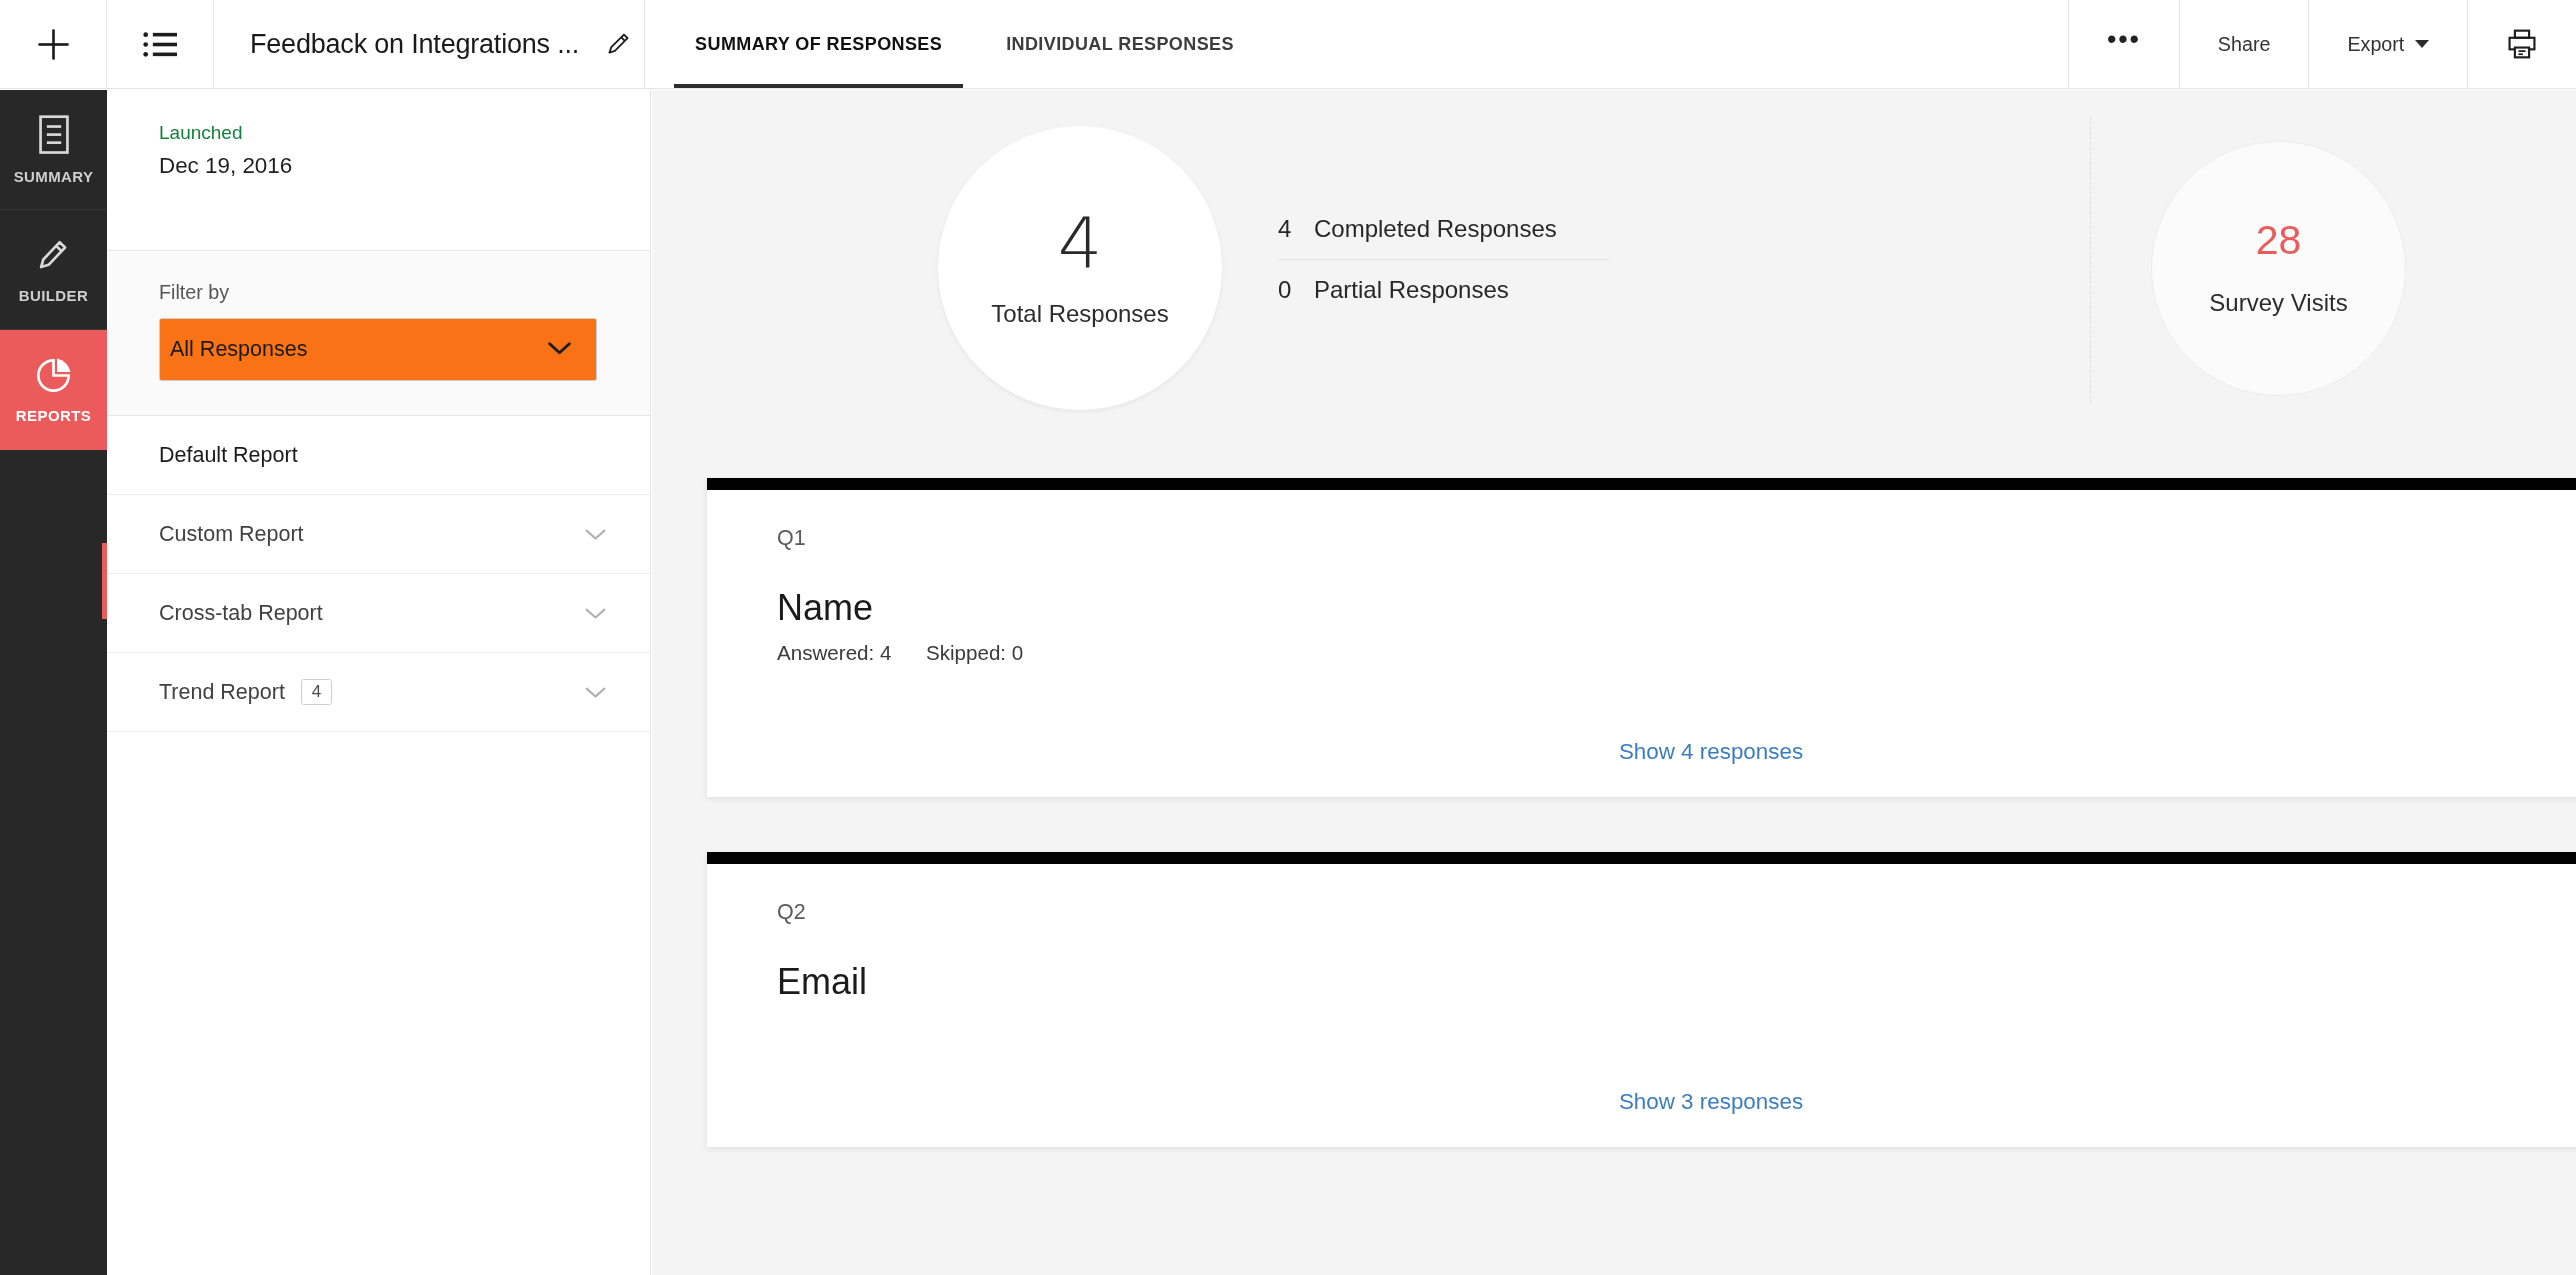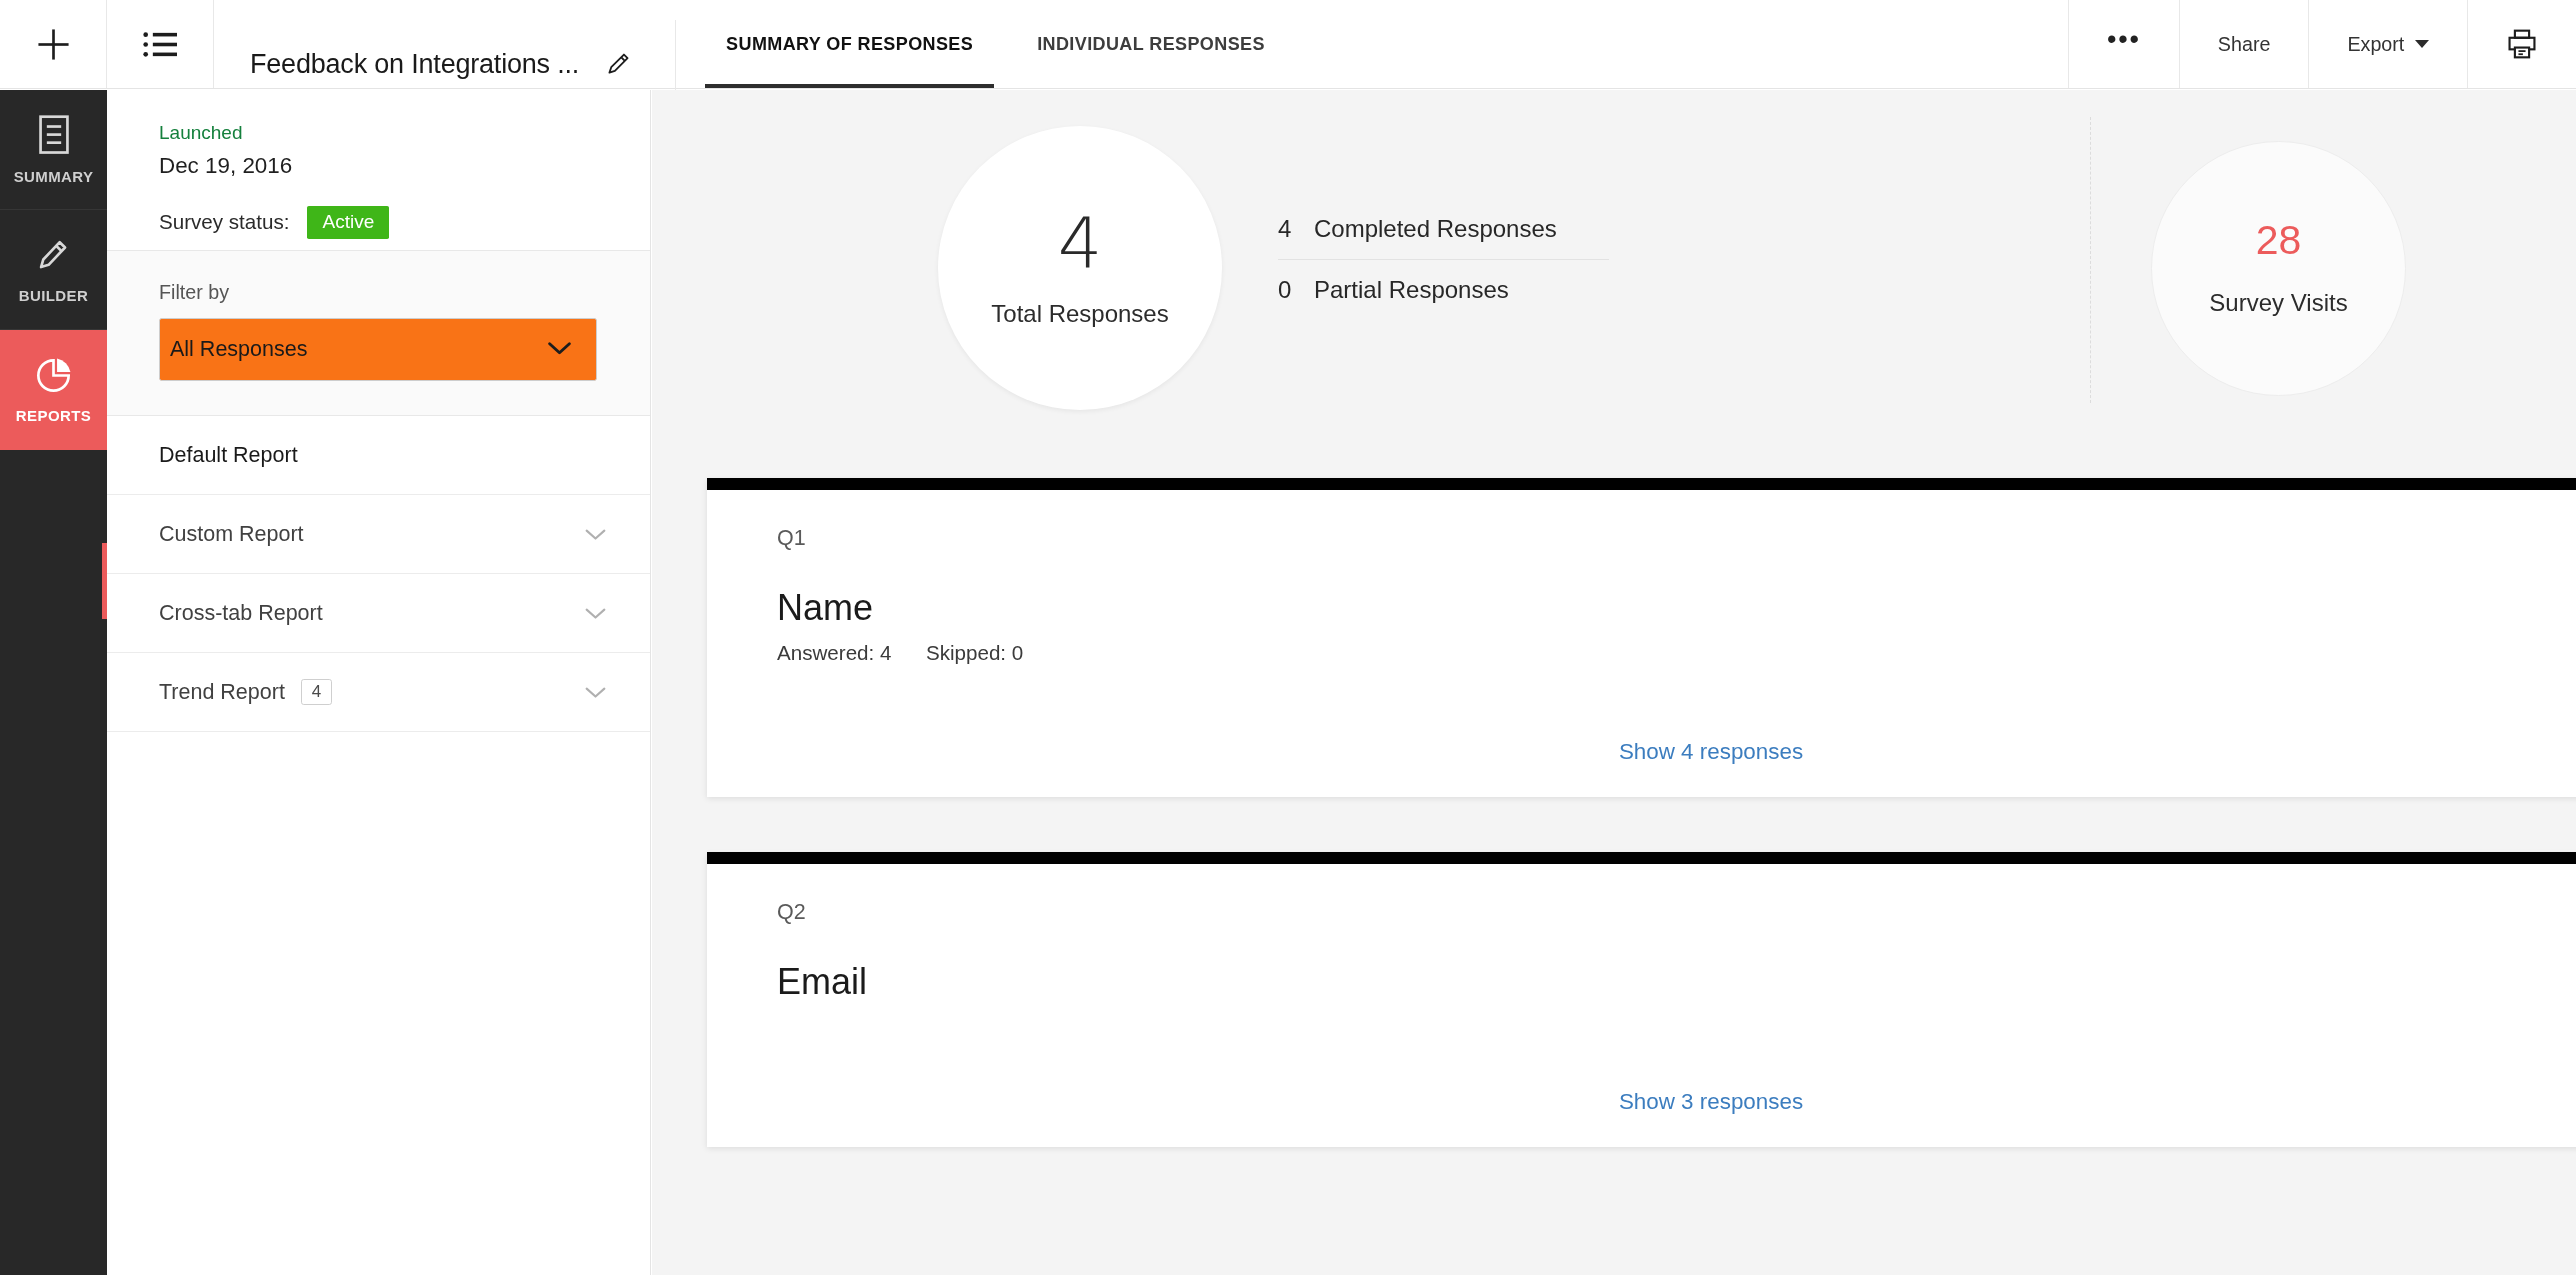--- a/index.html
+++ b/index.html
@@ -31,24 +31,23 @@
     align-items: center;
     justify-content: center;
     border-right: 0.9px solid #e8e8e8;
     cursor: pointer;
   }
 
   .tb-title-cell {
     display: flex;
     align-items: center;
     padding-left: 36px;
-    padding-right: 42px;
+    padding-right: 11px;
     border-right: 0.9px solid #e8e8e8;
     height: 100%;
-    margin-top: 20px;
   }
 
   .tb-title {
     font-size: 27px;
     color: #1a1a1a;
     letter-spacing: -0.2px;
     white-space: nowrap;
   }
 
   .tb-edit {
@@ -542,24 +541,20 @@
 </div>
 
 <div class="sidebar">
 
   <div class="meta">
     <div class="meta-row">
       <div class="meta-col">
         <div class="meta-label">Launched</div>
         <div class="meta-value">Dec 19, 2016</div>
       </div>
-    </div>
-    <div class="status-row">
-      <span class="status-label">Survey status:</span>
-      <span class="badge-active">Active</span>
     </div>
   </div>
 
   <div class="filter-block">
     <div class="filter-label">Filter by</div>
     <div class="filter-select">
       <span>All Responses</span>
       <span class="chev">
         <svg width="27" height="18" viewBox="0 0 30 20">
           <polyline points="4,5 15,15 26,5" fill="none" stroke="#1d1d1d" stroke-width="3.2" stroke-linecap="round" stroke-linejoin="round"></polyline>

